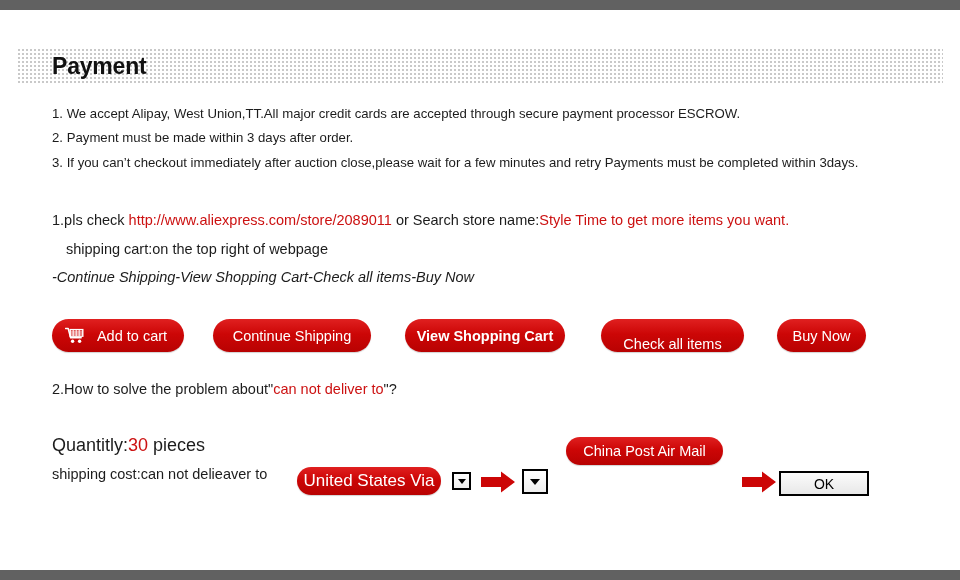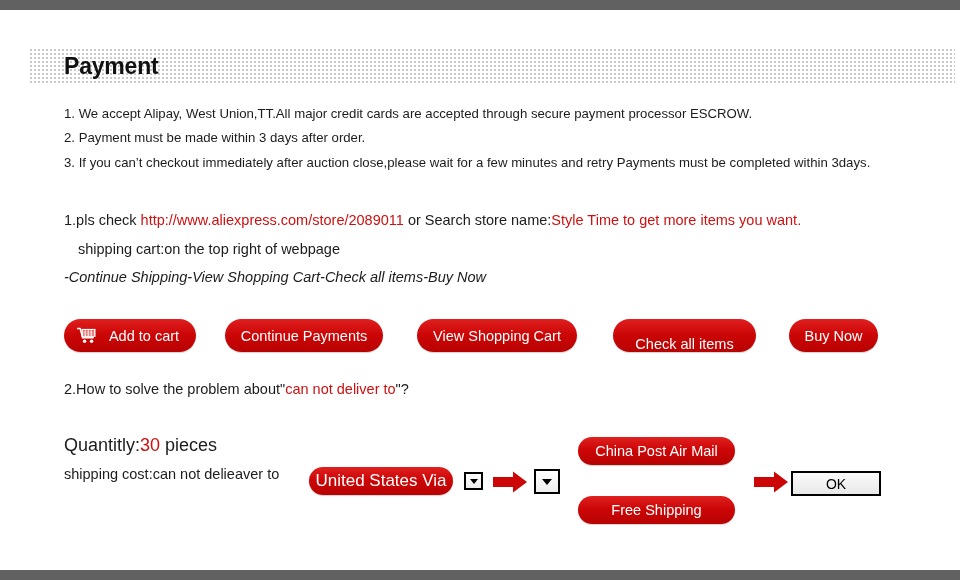--- a/index.html
+++ b/index.html
@@ -24,21 +24,21 @@
     height: 10px;
     background: #616161;
   }
   .rail-top { top: 0; }
   .rail-bottom { top: 570px; }
 
   
   .page {
     position: absolute;
     top: 10px;
-    left: 12px;
+    left: 0;
     width: 884px;
     height: 560px;
     background: #fff;
   }
 
   
   .header-band {
     position: absolute;
     top: 38px;
     left: 17px;
@@ -98,21 +98,21 @@
     white-space: nowrap;
     box-shadow: 0 1px 1px rgba(0,0,0,0.18);
     text-align: center;
     box-sizing: border-box;
   }
 
   
   .flow-row { position: absolute; top: 309px; left: 0; width: 960px; height: 36px; }
   .p-addcart   { left: 52px;  top: 0; width: 132px; height: 33px; padding-right: 4px; }
   .p-continue  { left: 213px; top: 0; width: 158px; height: 33px; }
-  .p-viewcart  { left: 405px; top: 0; width: 160px; height: 33px; }
+  .p-viewcart  { left: 405px; top: 0; width: 160px; height: 33px; font-weight: bold; }
   .p-checkall  { left: 601px; top: 0; width: 143px; height: 33px; align-items: flex-end; }
   .p-buynow    { left: 777px; top: 0; width: 89px;  height: 33px; }
 
   .cart-icon { display: inline-block; width: 20px; height: 17px; margin-right: 2px; }
 
   
   .p-usvia     { position: absolute; top: 457px; left: 297px; width: 144px; height: 28px; border-radius: 16px; font-size: 17px; }
   .p-chinapost { position: absolute; top: 427px; left: 566px; width: 157px; height: 28px; border-radius: 16px; font-size: 14.5px; }
   .p-freeship  { position: absolute; top: 486px; left: 566px; width: 157px; height: 28px; border-radius: 16px; font-size: 14.5px; }
 
@@ -192,21 +192,21 @@
           <path d="M8.2 2.6 V9.2 M11.2 2.6 V9.2 M14.2 2.6 V9.2" stroke="#fff" stroke-width="1"></path>
           <path d="M5.2 5.0 H17.8 M5.2 7.0 H17.8" stroke="#fff" stroke-width="1"></path>
           <circle cx="7.6" cy="14.2" r="1.7" fill="#fff"></circle>
           <circle cx="14.6" cy="14.2" r="1.7" fill="#fff"></circle>
         </svg>
       </span>
       <span>Add to cart</span>
     </div>
 
     <div class="pill p-continue">
-      <span>Continue Payments</span>
+      <span>Continue Shipping</span>
     </div>
 
     <div class="pill p-viewcart">
       <span>View Shopping Cart</span>
     </div>
 
     <div class="pill p-checkall">
       <span>Check all items</span>
     </div>
 
@@ -240,23 +240,20 @@
   </div>
 
   <div class="ddbox dd-large">
     <span class="tri"></span>
   </div>
 
   <div class="pill p-chinapost">
     <span>China Post Air Mail</span>
   </div>
 
-  <div class="pill p-freeship">
-    <span>Free Shipping</span>
-  </div>
 
   <div class="fat-arrow fa2">
     <svg width="34" height="22" viewBox="0 0 34 22" aria-hidden="true">
       <polygon points="0,6 20,6 20,0.5 34,11 20,21.5 20,16 0,16" fill="#cc0606"></polygon>
     </svg>
   </div>
 
   <div class="ok-btn">
     <span>OK</span>
   </div>

